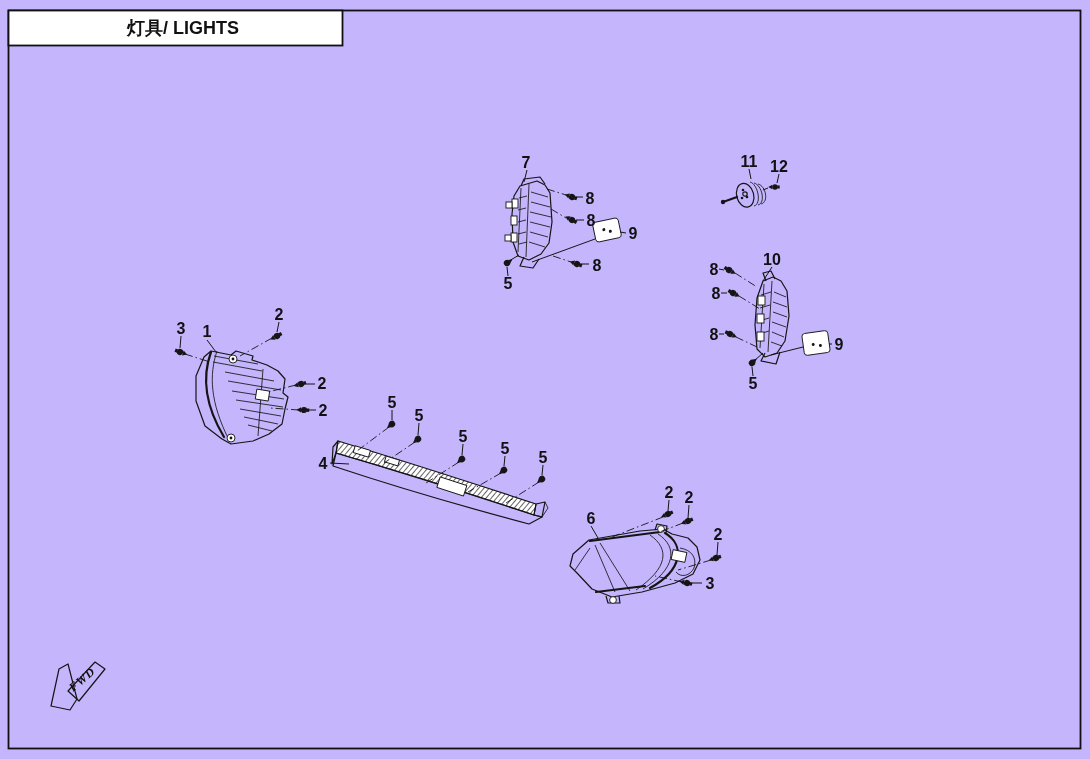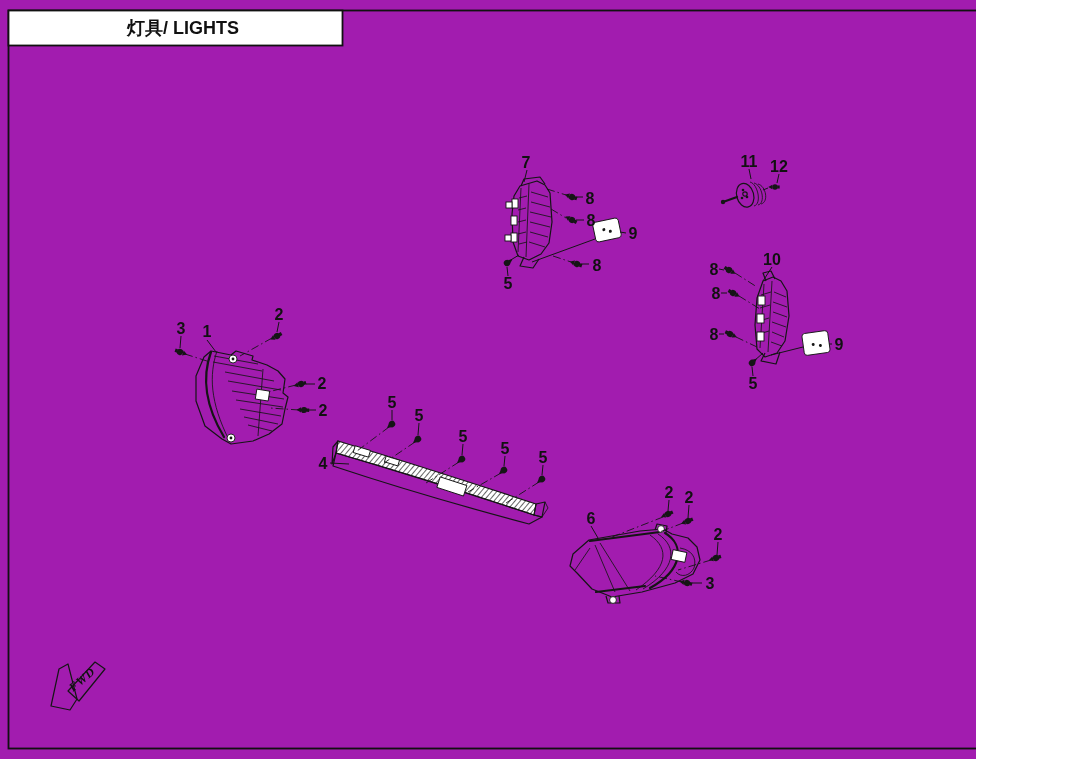--- a/index.html
+++ b/index.html
@@ -1,16 +1,16 @@
 <!DOCTYPE html>
 <html><head>
 <meta charset="utf-8">
 <style>
   html,body{margin:0;padding:0;background:#fff;}
-  .page{position:relative;width:976px;height:759px;background:#a21caf;overflow:hidden;
+  .page{position:relative;width:1090px;height:759px;background:#c4b5fd;overflow:hidden;
         font-family:"Liberation Sans",sans-serif;}
   svg{position:absolute;left:0;top:0;}
   .callout{font:bold 16px "Liberation Sans",sans-serif;fill:#111;text-anchor:middle;}
   .title-text{font:bold 18px "Liberation Sans",sans-serif;fill:#111;}
   .fwd-text{font:italic bold 12px "Liberation Serif",serif;fill:#111;letter-spacing:1px;}
   .ol{fill:none;stroke:#151515;stroke-width:1.2;stroke-linejoin:round;}
   .dt{fill:none;stroke:#151515;stroke-width:.85;}
   .thick{fill:none;stroke:#151515;stroke-width:2.2;stroke-linecap:round;}
   .ldr{fill:none;stroke:#151515;stroke-width:1;}
   .dd{fill:none;stroke:#151515;stroke-width:.9;stroke-dasharray:8 3 1.5 3;}

